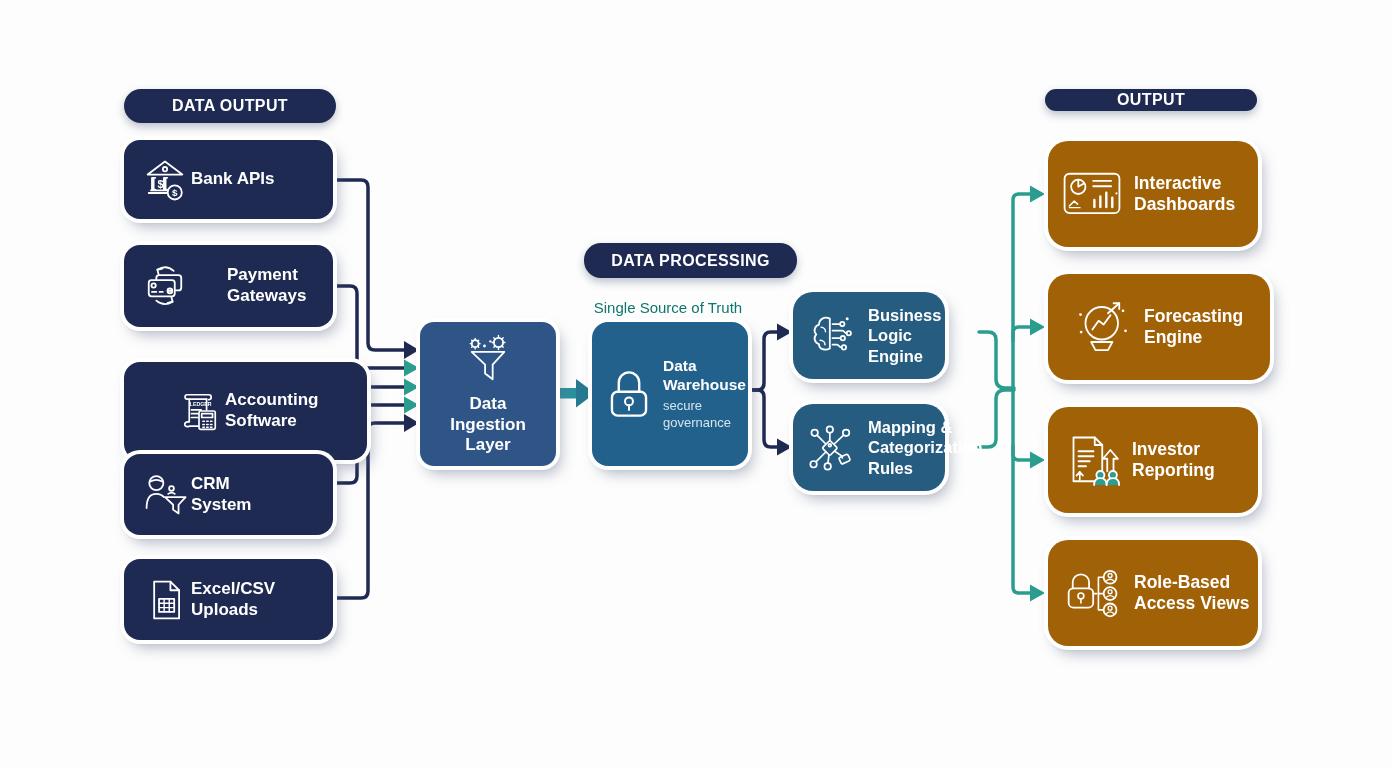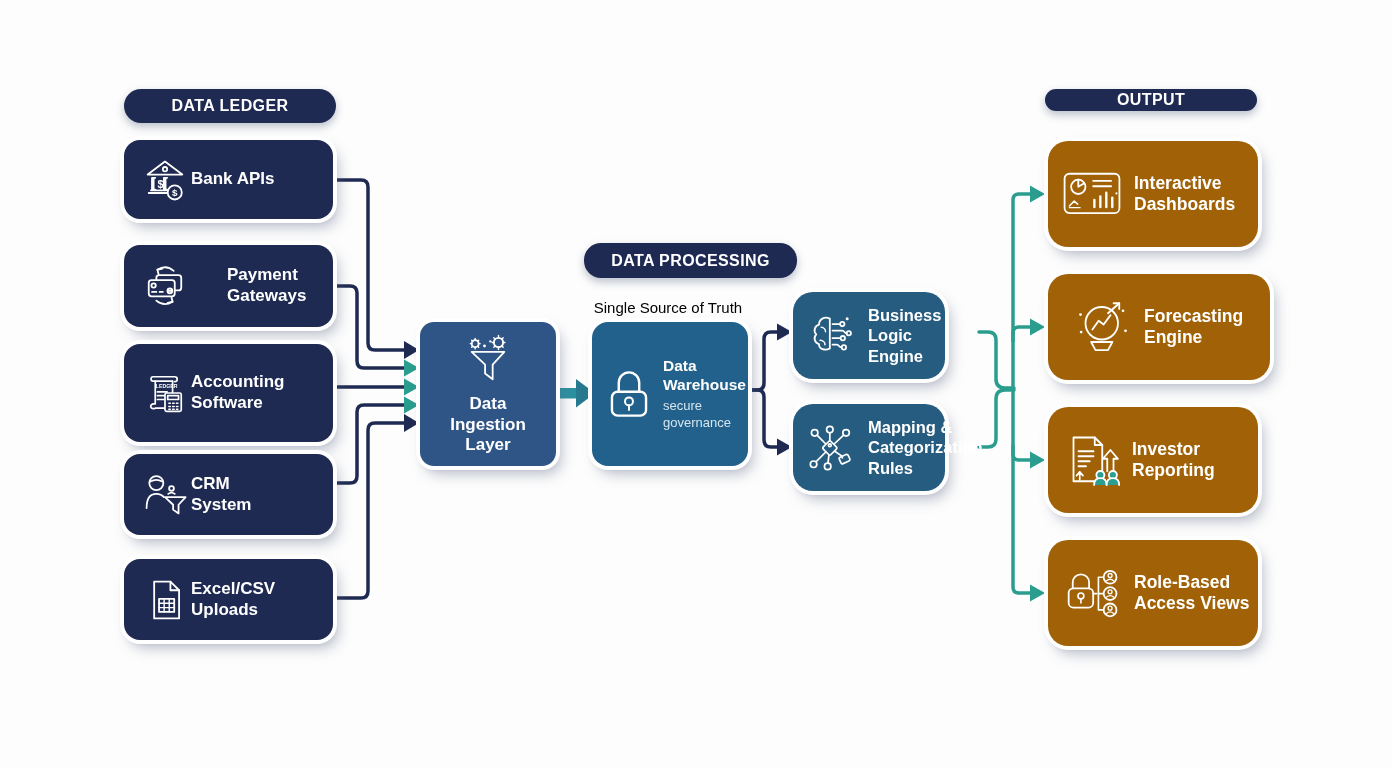--- a/index.html
+++ b/index.html
@@ -24,21 +24,21 @@
   .src .ic{margin-left:15px;flex:0 0 auto;display:flex;}
   .src .lbl{}
   .out{left:1048px;width:210px;background:#a16207;border-radius:20px;}
   .out .ic{margin-left:13px;flex:0 0 auto;display:flex;}
   .out .lbl{margin-left:11px;font-size:17.5px;}
   .eng{left:793px;width:152px;height:87px;background:#255c80;border-radius:20px;}
   .eng .ic{margin-left:13px;flex:0 0 auto;display:flex;}
   .eng .lbl{margin-left:10px;font-size:16.5px;}
   .annotation{
     position:absolute;z-index:1;left:582px;top:299px;width:172px;text-align:center;
-    font-size:15px;font-weight:500;color:#000000;
+    font-size:15px;font-weight:500;color:#0f766e;
   }
   .wh-title{font-weight:700;font-size:15.5px;line-height:1.2;white-space:pre-line;}
   .wh-sub{font-weight:400;font-size:13px;line-height:1.25;white-space:pre-line;color:#d5e5ee;margin-top:4px;}
   svg.icon{display:block;}
   svg.icon *{vector-effect:non-scaling-stroke;}
 </style>
 </head>
 <body>
 
 <svg id="wires" width="1392" height="768" viewBox="0 0 1392 768">
@@ -73,21 +73,21 @@
     <polygon fill="#2a9d8f" points="1045,593 1030,584.5 1030,601.5"></polygon>
   </g>
 
   <g>
     <rect x="552" y="388" width="26" height="10.5" fill="#2b91a0"></rect>
     <polygon points="576,379 595,393.2 576,407.5" fill="#27798f"></polygon>
   </g>
 </svg>
 
 <div class="pill" style="left:124px;top:89px;width:212px;height:34px;">
-  <span>DATA LEDGER</span>
+  <span>DATA OUTPUT</span>
 </div>
 <div class="pill" style="left:584px;top:243px;width:213px;height:35px;">
   <span>DATA PROCESSING</span>
 </div>
 <div class="pill" style="left:1045px;top:89px;width:212px;height:22px;">
   <span>OUTPUT</span>
 </div>
 
 <div class="node src" style="top:140px;height:79px;">
   <span class="ic">
@@ -117,21 +117,21 @@
       <circle cx="28.5" cy="28.5" r="2.2"></circle>
         <path d="M27 28.5 h3"></path>
       <path d="M31 38.5 q-8 5 -15 -1"></path>
         <path d="M31 38.5 l-4.5 1 M31 38.5 l-1 -4"></path>
     </svg>
   </span>
   <span class="lbl">Payment
 Gateways</span>
 </div>
 
-<div class="node src" style="top:344px;height:98px;">
+<div class="node src" style="top:362px;height:98px;padding-left:34px;">
   <span class="ic">
     <svg class="icon" width="52" height="52" viewBox="0 0 48 48" fill="none" stroke="#fff" stroke-width="1.7" stroke-linecap="round" stroke-linejoin="round">
       <path d="M13 9 H33 c3 0 3 4.5 0 4.5 M13 9 c-2.5 0 -2.5 4 0 4 H31"></path>
       <path d="M31 13 V38 c-6 0 -12 0 -16 0 c-4 2 -6 -3 -2 -4 H15 V13"></path>
       <text x="15.5" y="19" font-size="4.8" fill="#fff" stroke="none" font-weight="bold">LEDGER</text>
       <path d="M17 23 h9 M17 26.5 h9 M17 30 h6"></path>
       <rect x="24" y="24" width="15" height="17" rx="1.5" fill="#1e2a52"></rect>
       <rect x="26.5" y="26.5" width="10" height="3.5"></rect>
       <path d="M27.5 33.5 h1.5 M31 33.5 h1.5 M34.5 33.5 h1.5 M27.5 36.5 h1.5 M31 36.5 h1.5 M34.5 36.5 h1.5 M27.5 39 h1.5 M31 39 h1.5 M34.5 39 h1.5" stroke-width="1.4"></path>
     </svg>

